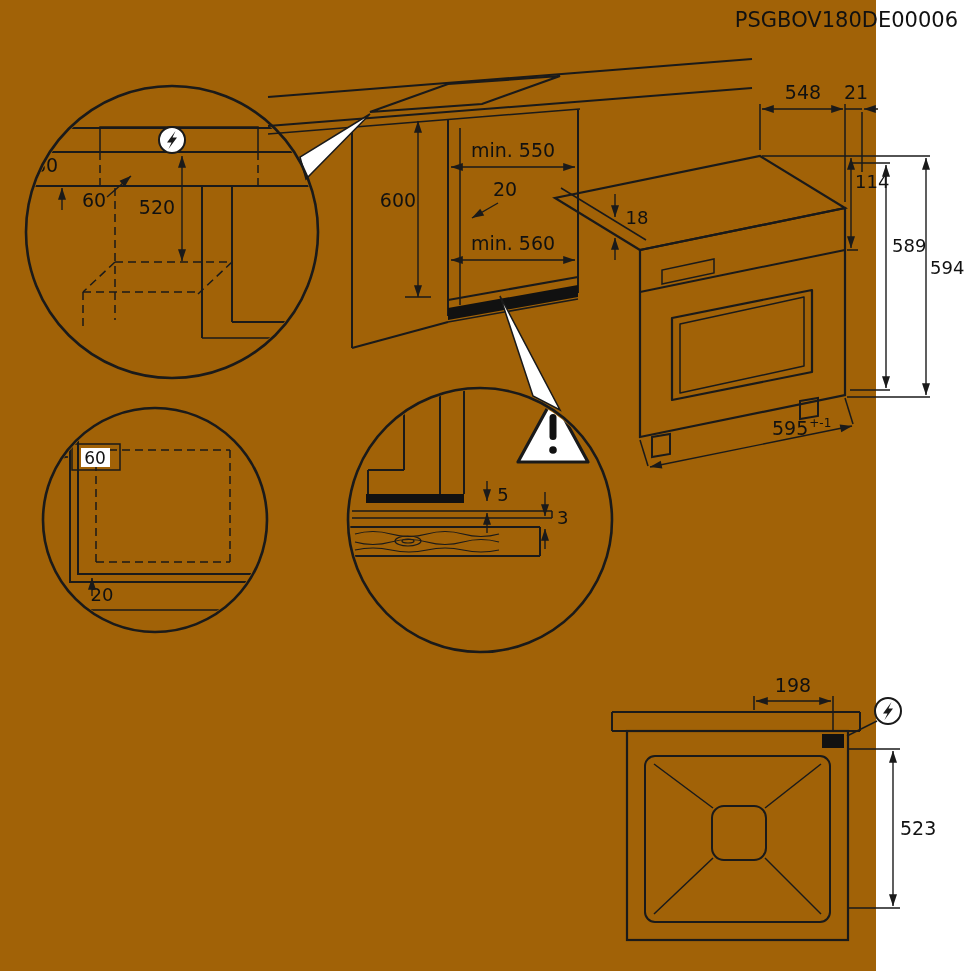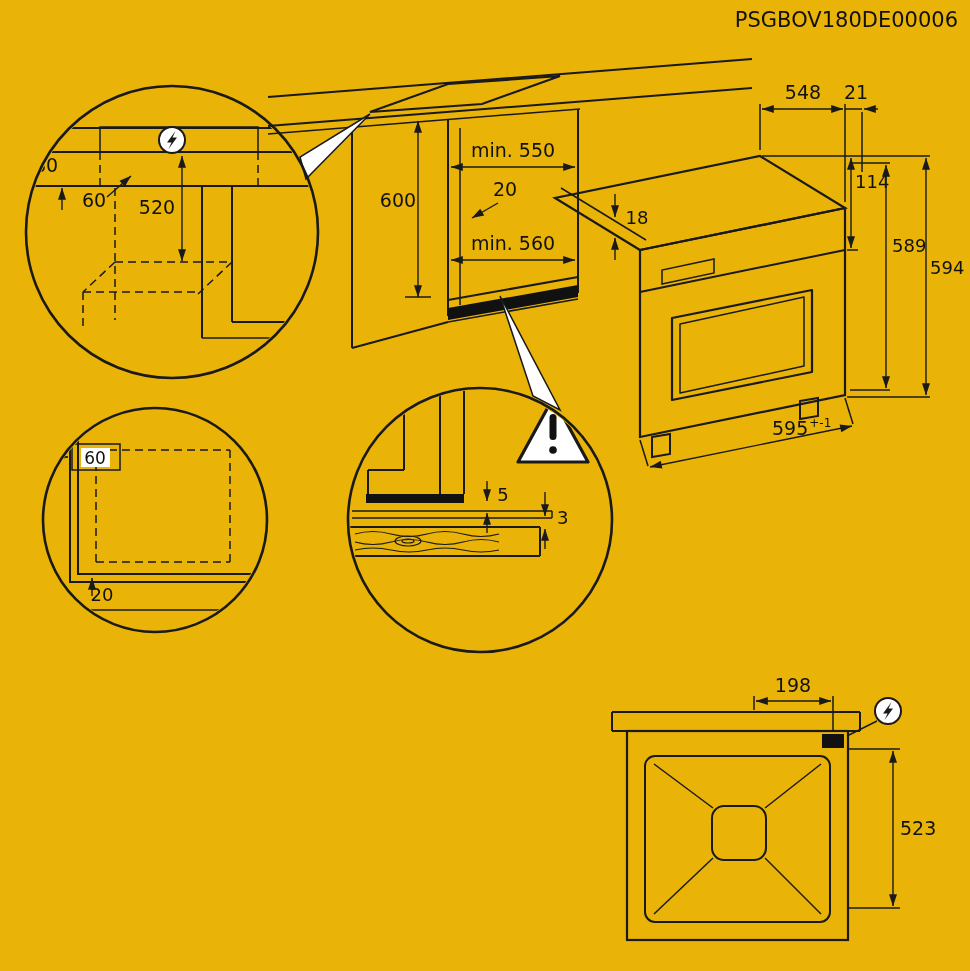--- a/index.html
+++ b/index.html
@@ -1,16 +1,16 @@
 <!DOCTYPE html>
 <html><head>
 <meta charset="utf-8">
 <style>
   html,body { margin:0; padding:0; background:#ffffff; }
-  .stage { position:relative; width:970px; height:971px; background:#eab308; }
+  .stage { position:relative; width:876px; height:971px; background:#a16207; }
   svg { display:block; }
   text { font-family:"DejaVu Sans","Liberation Sans",sans-serif; fill:#111; font-size:19px; }
   .t17 { font-size:17px; }
   .t18 { font-size:18px; }
   .t21 { font-size:21px; }
   .ln   { stroke:#1a1a1a; stroke-width:2;   fill:none; }
   .ln22 { stroke:#1a1a1a; stroke-width:2.2; fill:none; }
   .thin { stroke:#1a1a1a; stroke-width:1.5; fill:none; }
   .xtin { stroke:#1a1a1a; stroke-width:1.2; fill:none; }
   .dim  { stroke:#1a1a1a; stroke-width:1.4; fill:none; }

